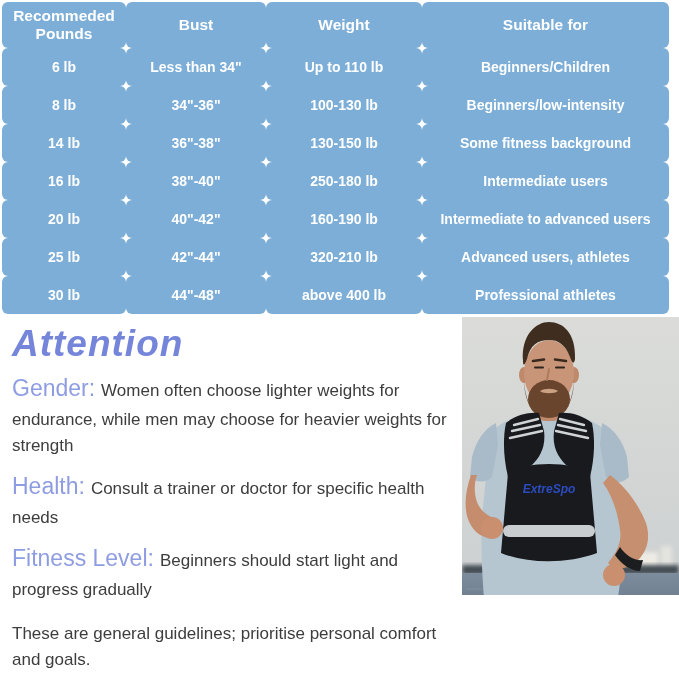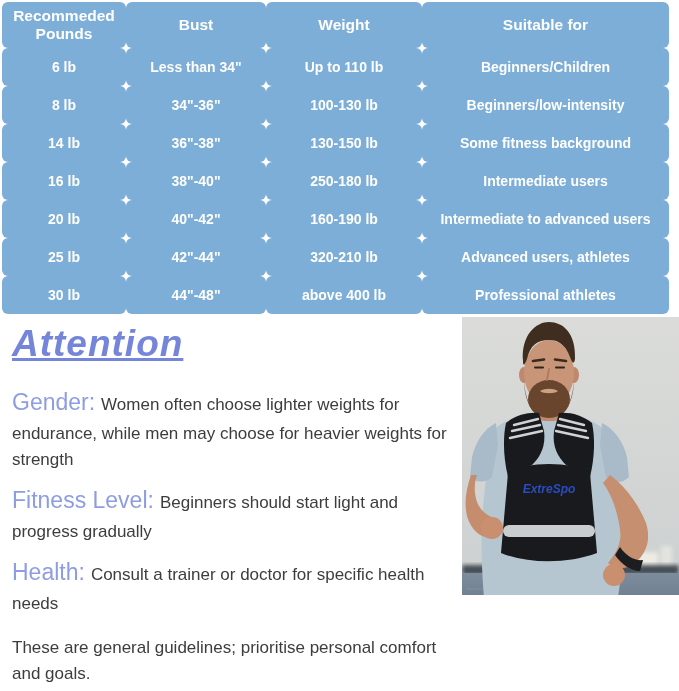--- a/index.html
+++ b/index.html
@@ -23,22 +23,22 @@
     text-align:center; border-radius:6px; padding:0 4px; box-sizing:border-box;
   }
   .header-cell { font-size:15.5px; }
   
   .main { display:flex; width:679px; height:346px; margin-top:1px; }
   .content { width:462px; box-sizing:border-box; padding:4px 8px 0 12px; }
   .photo { width:217px; height:278px; position:relative; overflow:hidden; }
   .photo svg { display:block; }
 
   h1.attention {
-    margin:2px 0 20px; font-size:37px; font-style:italic; font-weight:bold;
-    color:var(--heading, #7585da); letter-spacing:1px;text-decoration:underline;
+    margin:2px 0 6px; font-size:37px; font-style:italic; font-weight:bold;
+    color:var(--heading, #7585da); letter-spacing:1px;
   }
   p.item { margin:0 0 10px; font-size:17px; color:var(--body-text, #3d3d3d); line-height:1.55; }
   .label { color:var(--label, #8e9ce2); font-size:23px; margin-right:6px;margin-top:30px; }
   p.note { margin:18px 0 0; font-size:17px; color:var(--body-text, #3d3d3d); line-height:1.5; }
 </style>
 </head>
 <body>
 
 <div class="page">
 
@@ -87,25 +87,25 @@
   <div class="main">
 
     <div class="content">
       <h1 class="attention">Attention</h1>
 
       <p class="item">
         <span class="label">Gender:</span><span>Women often choose lighter weights for endurance, while men may choose for heavier weights for strength</span>
       </p>
 
       <p class="item">
+        <span class="label">Health:</span><span>Consult a trainer or doctor for specific health needs</span>
+      </p>
+
+      <p class="item">
         <span class="label">Fitness Level:</span><span>Beginners should start light and progress gradually</span>
-      </p>
-
-      <p class="item">
-        <span class="label">Health:</span><span>Consult a trainer or doctor for specific health needs</span>
       </p>
 
       <p class="note">These are general guidelines; prioritise personal comfort and goals.</p>
 
     </div>
 
     <div class="photo">
       <svg viewBox="0 0 217 346" width="217" height="346" xmlns="http://www.w3.org/2000/svg">
         <defs>
           <linearGradient id="sky" x1="0" y1="0" x2="0" y2="1">

